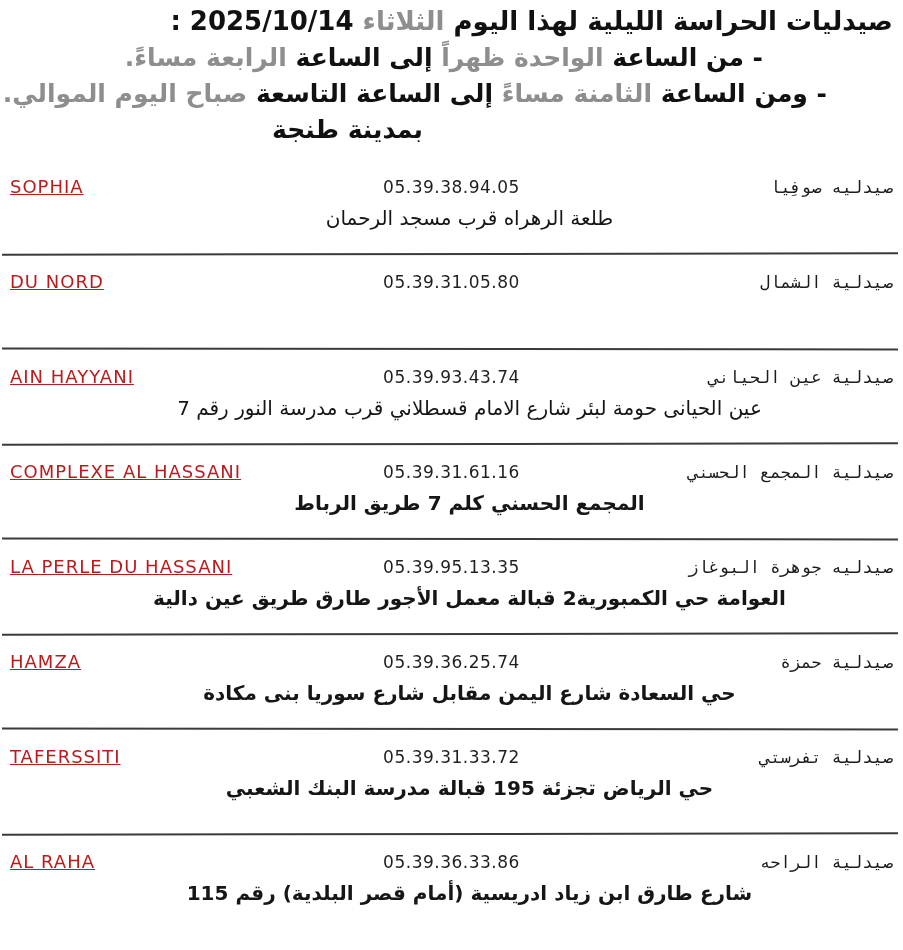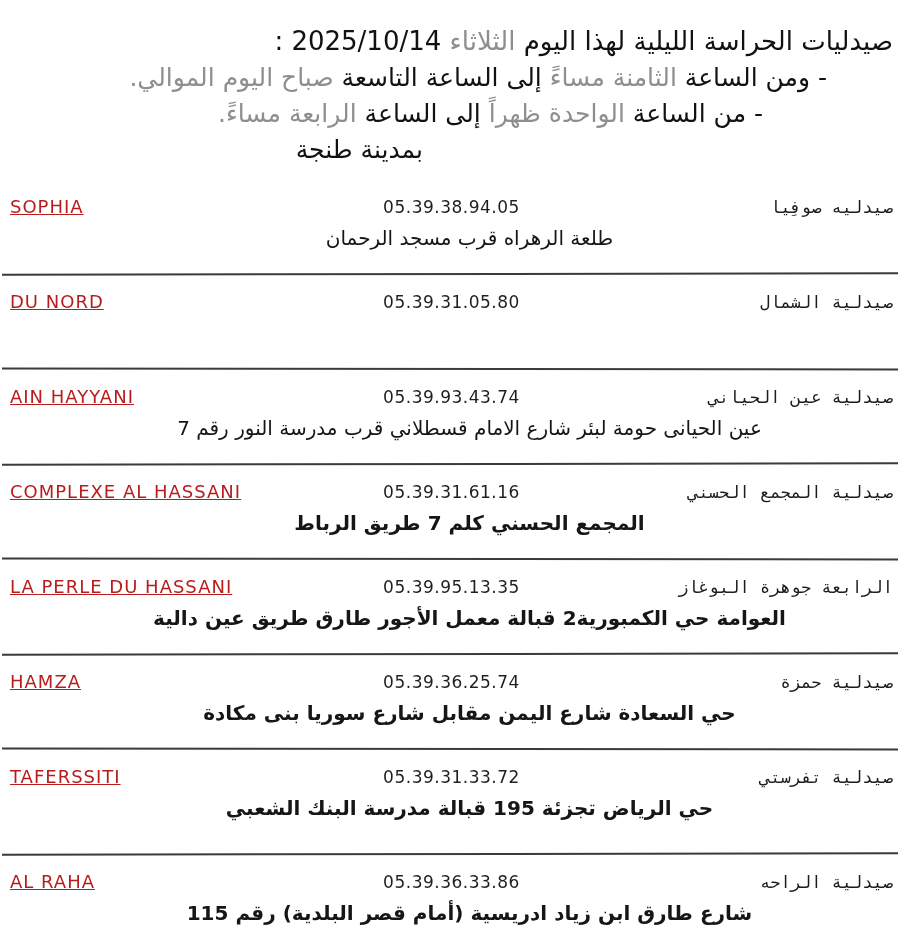--- a/index.html
+++ b/index.html
@@ -7,22 +7,22 @@
     position:relative;
     width:903px;height:950px;
     background:#ffffff;
     overflow:hidden;
     font-family:"DejaVu Sans",sans-serif;
     color:#1a1a1a;
   }
   
   .header{
     direction:rtl;
-    padding-top:22px;
-    font-weight:normal;
+    padding-top:2px;
+    font-weight:bold;
     white-space:nowrap;
   }
   .h-line{text-align:right;}
   .h-line1{font-size:26px;line-height:38px;padding-right:10px;}
   .h-line2{font-size:25px;line-height:36px;padding-right:140px;}
   .h-line3{font-size:25px;line-height:36px;padding-right:76px;}
   .h-line4{font-size:25px;line-height:36px;padding-right:480px;}
   .seg-black{color:#111111;}
   .seg-gray{color:#8e8e8e;}
   
@@ -81,31 +81,31 @@
 <body>
 
 <div class="page">
 
   <div class="header">
     <div class="h-line h-line1">
       <span class="seg-black">صيدليات الحراسة الليلية لهذا اليوم</span>
       <span class="seg-gray">الثلاثاء</span>
       <span class="seg-black">2025/10/14 :</span>
     </div>
+    <div class="h-line h-line2">
+      <span class="seg-black">- من الساعة</span>
+      <span class="seg-gray">الواحدة ظهراً</span>
+      <span class="seg-black">إلى الساعة</span>
+      <span class="seg-gray">الرابعة  مساءً.</span>
+    </div>
     <div class="h-line h-line3">
       <span class="seg-black">- ومن الساعة</span>
       <span class="seg-gray">الثامنة مساءً</span>
       <span class="seg-black">إلى الساعة التاسعة</span>
       <span class="seg-gray">صباح اليوم الموالي.</span>
-    </div>
-    <div class="h-line h-line2">
-      <span class="seg-black">- من الساعة</span>
-      <span class="seg-gray">الواحدة ظهراً</span>
-      <span class="seg-black">إلى الساعة</span>
-      <span class="seg-gray">الرابعة  مساءً.</span>
     </div>
     <div class="h-line h-line4">
       <span class="seg-black">بمدينة طنجة</span>
     </div>
   </div>
 
   <div class="list">
 
     <div class="row">
       <div class="line1">
@@ -143,21 +143,21 @@
         <div class="arabic">صيدلية المجمع الحسني</div>
       </div>
       <div class="address bold">المجمع الحسني كلم 7 طريق الرباط</div>
       <div class="divider"></div>
     </div>
 
     <div class="row">
       <div class="line1">
         <div class="latin">LA PERLE DU HASSANI</div>
         <div class="phone">05.39.95.13.35</div>
-        <div class="arabic">الرابعة جوهرة البوغاز</div>
+        <div class="arabic">صيدليه جوهرة البوغاز</div>
       </div>
       <div class="address bold">العوامة حي الكمبورية2 قبالة معمل الأجور طارق طريق عين دالية</div>
       <div class="divider"></div>
     </div>
 
     <div class="row">
       <div class="line1">
         <div class="latin">HAMZA</div>
         <div class="phone">05.39.36.25.74</div>
         <div class="arabic">صيدلية حمزة</div>

